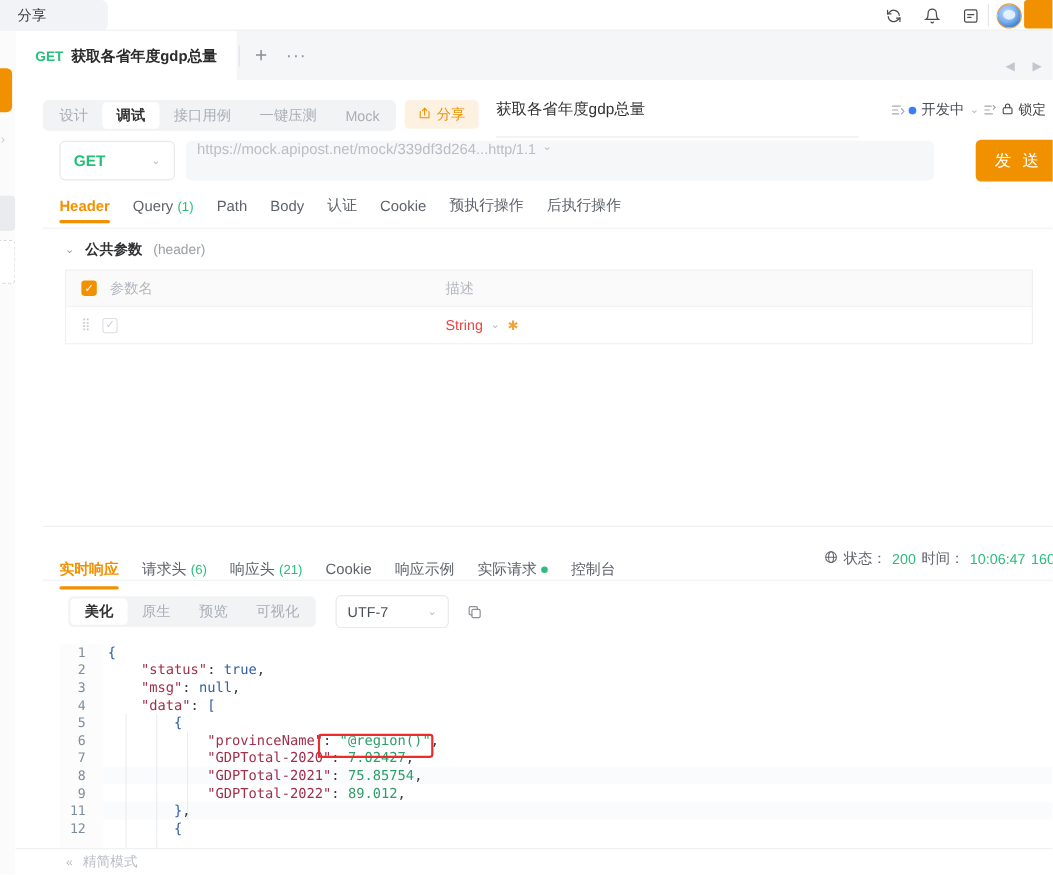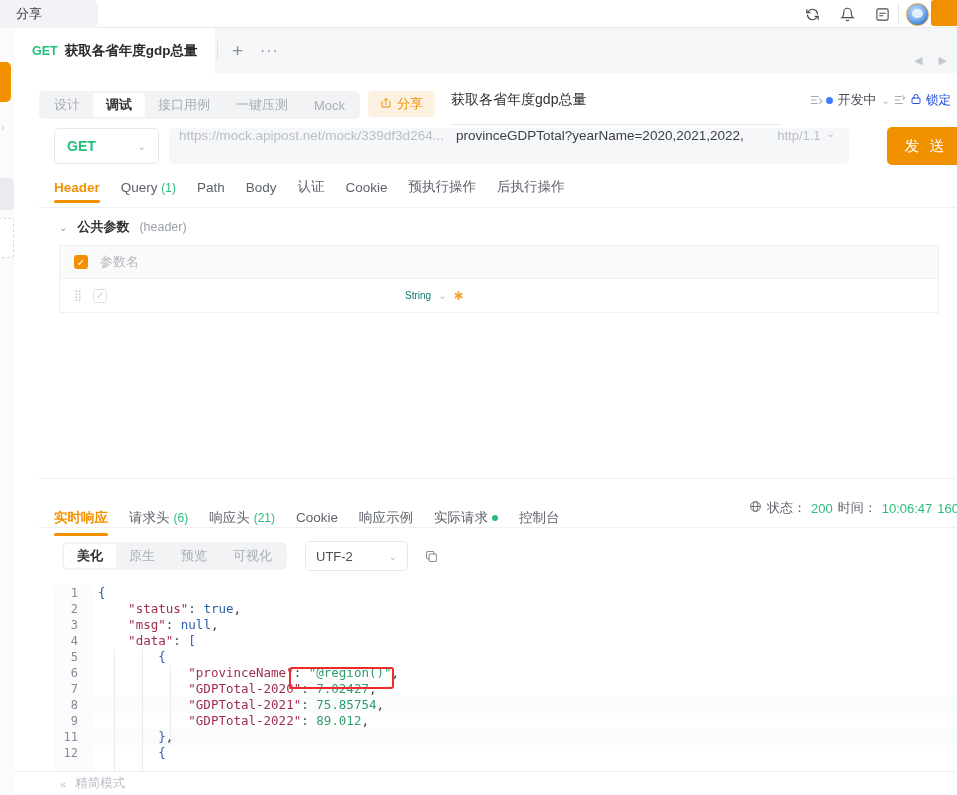--- a/index.html
+++ b/index.html
@@ -84,21 +84,21 @@
     height:26px; display:flex; align-items:center; gap:5px; padding:0 12px; margin-left:8px;
     background:#fdf2e2; color:#f09000; border-radius:4px; font-size:13px; cursor:pointer;
   }
   .api-name {
     margin-left:16px; font-size:14px; color:#303133; padding-bottom:4px;
     border-bottom:1px solid #e9eaec; width:330px; cursor:text;
   }
   .subtab-right { position:absolute; right:6px; display:flex; align-items:center; gap:3px; font-size:12.5px; color:#9aa0a8; }
   .status-chip { display:flex; align-items:center; gap:5px; color:#4a4f57; font-size:13px; cursor:pointer; }
   .blue-dot { width:7px; height:7px; border-radius:50%; background:#3a7dff; }
-  .lock-item { display:flex; align-items:center; gap:4px; color:#1d4ed8; cursor:pointer; }
+  .lock-item { display:flex; align-items:center; gap:4px; color:#404040; cursor:pointer; }
   .ic { cursor:pointer; color:#a3a8b0; display:inline-flex; }
 
   
   .urlrow { position:absolute; left:40px; top:53px; right:0; height:40px; display:flex; align-items:center; }
   .method-sel {
     width:105px; height:36px; background:#fff; border:1px solid #e6e8eb; border-radius:5px;
     display:flex; align-items:center; justify-content:space-between; padding:0 12px;
     font-size:14px; color:#22c079; font-weight:bold; cursor:pointer;
   }
   .method-sel .chev { color:#b6bbc2; font-size:10px; font-weight:normal;}
@@ -145,21 +145,21 @@
     display:flex; align-items:center; justify-content:center; color:#fff; font-size:10px; cursor:pointer;
   }
   .cb-gray {
     width:14px; height:14px; border-radius:3px; background:#fff; border:1px solid #dcdfe3;
     display:flex; align-items:center; justify-content:center; color:#c8ccd1; font-size:10px; cursor:pointer;
   }
   .col-a { width:345px; display:flex; align-items:center; gap:12px; padding-left:14px;}
   .col-b { width:315px; display:flex; align-items:center; gap:7px; }
   .col-c { flex:1; }
   .drag-h { color:#c8ccd1; font-size:11px; letter-spacing:-1px; cursor:grab; line-height:1;}
-  .type-sel { color:#0f766e; font-size:10px; cursor:pointer; }
+  .type-sel { color:#ef4444; font-size:13px; cursor:pointer; }
   .type-chev { color:#b6bbc2; font-size:10px; }
   .star { color:#f0a53a; font-size:12px; }
 
   
   .resp-divider { position:absolute; left:25px; right:0; top:405px; height:1px; background:#eef0f2;}
   .resptabs { position:absolute; left:40px; top:420px; height:34px; display:flex; align-items:center; gap:21px; font-size:13.5px; }
   .rtab { color:#5e636b; cursor:pointer; padding-bottom:9px; position:relative; white-space:nowrap; display:flex; align-items:center; gap:4px;margin-top:24px;}
   .rtab .cnt { color:#2bbd7e; font-size:12px; }
   .rtab.active { color:#f29100; font-weight:bold; }
   .rtab.active::after { content:""; position:absolute; left:0; right:0; bottom:0; height:2.5px; background:#f29100; border-radius:2px;}
@@ -335,21 +335,20 @@
       </div>
     </div>
 
     <div class="urlrow">
       <div class="method-sel">
         <span>GET</span>
         <span class="chev">⌄</span>
       </div>
       <div class="urlfield">
         <span class="url-prefix">https://mock.apipost.net/mock/339df3d264...</span>
-        <span class="url-path">provinceGDPTotal?yearName=2020,2021,2022,</span>
         <span class="http-ver">http/1.1</span>
         <span class="http-chev">⌄</span>
       </div>
       <div class="send-btn">发 送</div>
     </div>
 
     <div class="paramtabs">
       <div class="ptab active">
         <span>Header</span>
       </div>
@@ -382,20 +381,23 @@
       <span class="pub-caret">⌄</span>
       <span class="pub-label">公共参数</span>
       <span class="pub-sub">(header)</span>
     </div>
 
     <div class="ptable">
       <div class="ptable-head">
         <div class="col-a">
           <span class="cb-orange">✓</span>
           <span>参数名</span>
+        </div>
+        <div class="col-c">
+          <span>描述</span>
         </div>
       </div>
       <div class="ptable-row">
         <div class="col-a">
           <span class="drag-h">⣿</span>
           <span class="cb-gray">✓</span>
           <span></span>
         </div>
         <div class="col-b">
           <span class="type-sel">String</span>
@@ -453,21 +455,21 @@
     </div>
 
     <div class="fmtbar">
       <div class="fmt-seg">
         <div class="seg active">美化</div>
         <div class="seg">原生</div>
         <div class="seg">预览</div>
         <div class="seg">可视化</div>
       </div>
       <div class="enc-sel">
-        <span>UTF-2</span>
+        <span>UTF-7</span>
         <span style="color:#b6bbc2;font-size:10px">⌄</span>
       </div>
       <span class="copy-ic">
         <svg width="15" height="15" viewBox="0 0 24 24" fill="none" stroke="currentColor" stroke-width="1.7" stroke-linecap="round">
           <rect x="8" y="8" width="12" height="12" rx="2"></rect>
             <path d="M16 8V6a2 2 0 0 0-2-2H6a2 2 0 0 0-2 2v8a2 2 0 0 0 2 2h2"></path>
         </svg>
       </span>
     </div>
 

